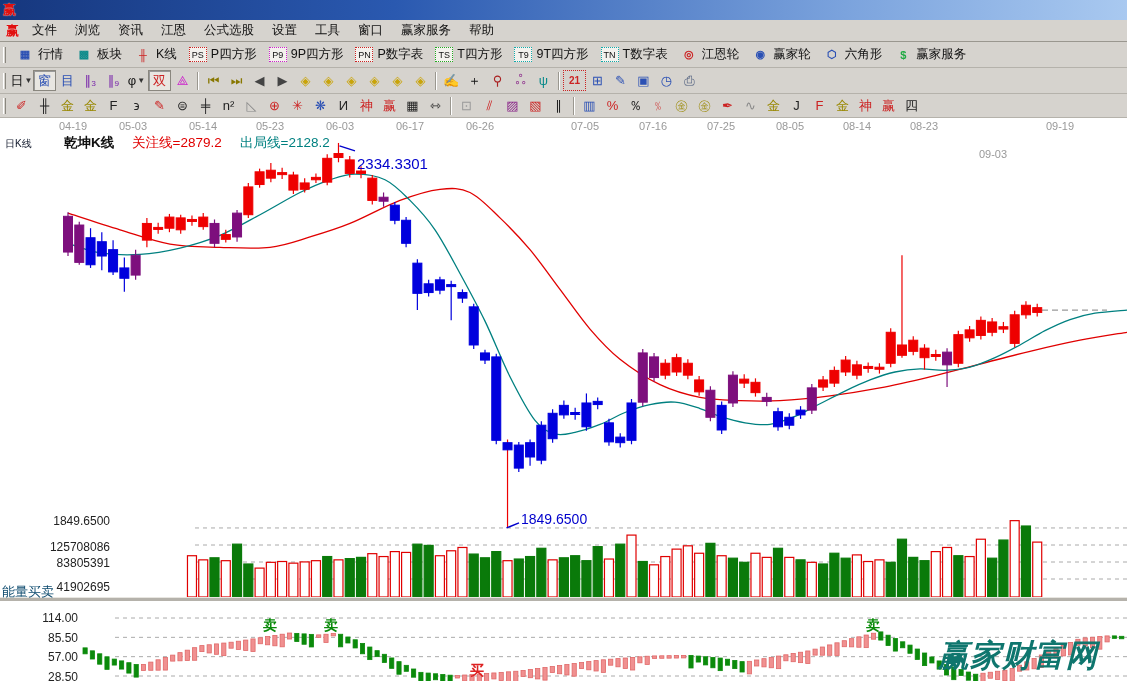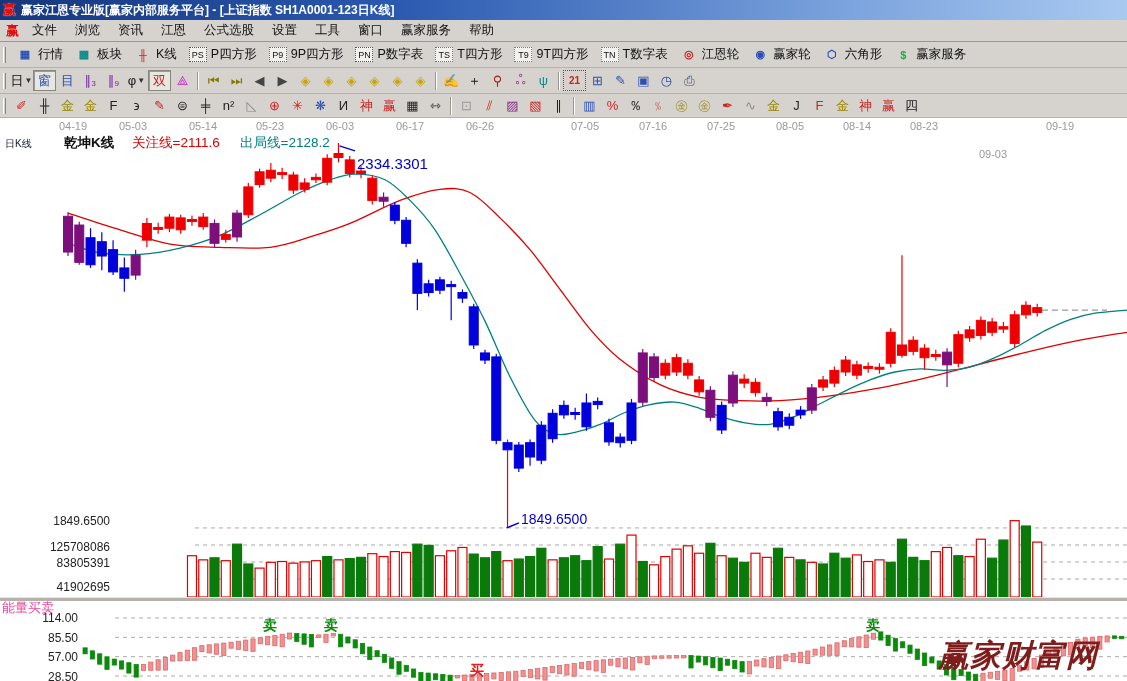--- a/index.html
+++ b/index.html
@@ -37,34 +37,33 @@
   .date-label { position:absolute; top:2px; font-size:11px; color:#999; transform:translateX(-50%); white-space:nowrap; }
   .abs { position:absolute; white-space:nowrap; }
   .lbl-kline { left:5px; top:19px; color:#0f172a; font-size:10px; }
   .lbl-legend-name { left:64px; top:16px; color:#111; font-size:13.5px; font-weight:bold; }
   .lbl-watch { left:132px; top:16px; color:#e00000; font-size:13.5px; }
   .lbl-exit { left:240px; top:16px; color:#008080; font-size:13.5px; }
   .lbl-peak { color:#0000cc; font-size:15px; }
   .lbl-low { color:#0000cc; font-size:14px; }
   .scale-lbl { font-size:12px; color:#222; text-align:right; width:80px; }
   .ind-lbl { font-size:12px; color:#222; text-align:right; width:50px; }
-  .lbl-ind-name { left:2px; top:481px; color:#ec4899; font-size:13px;text-align:right; }
+  .lbl-ind-name { left:2px; top:465px; color:#0c4a6e; font-size:13px;text-align:right; }
   .signal { position:absolute; font-size:14px; font-weight:bold; transform:translateX(-50%); }
   .separator-bar { position:absolute; left:0; width:1127px; height:4px; background:#b5b2ab; border-top:1px solid #e8e6e1; }
-  .watermark { position:absolute; left:938px; top:517px; width:190px; color:#7f1d1d; font-size:31px; font-weight:bold;
+  .watermark { position:absolute; left:938px; top:517px; width:190px; color:#0f766e; font-size:31px; font-weight:bold;
     font-family:"Liberation Serif", serif; font-style:italic; letter-spacing:1px; }
 </style>
 </head>
 <body>
 
 <div id="app">
 
   <div class="titlebar">
     <span class="app-icon">赢</span>
-    <span>赢家江恩专业版[赢家内部服务平台] - [上证指数  SH1A0001-123日K线]</span>
   </div>
 
   <div class="menubar">
     <span class="app-icon">赢</span>
     <span id="menu-items" style="display:flex;">
         <span class="menu-item">文件</span>
         <span class="menu-item">浏览</span>
         <span class="menu-item">资讯</span>
         <span class="menu-item">江恩</span>
         <span class="menu-item">公式选股</span>
@@ -633,21 +632,21 @@
         <span class="date-label" style="left: 721px;">07-25</span>
         <span class="date-label" style="left: 790px;">08-05</span>
         <span class="date-label" style="left: 857px;">08-14</span>
         <span class="date-label" style="left: 924px;">08-23</span>
         <span class="date-label" style="left: 993px; margin-top: 28px;">09-03</span>
         <span class="date-label" style="left: 1060px;">09-19</span>
       </div>
 
     <div class="abs lbl-kline">日K线</div>
     <div class="abs lbl-legend-name">乾坤K线</div>
-    <div class="abs lbl-watch">关注线=2111.6</div>
+    <div class="abs lbl-watch">关注线=2879.2</div>
     <div class="abs lbl-exit">出局线=2128.2</div>
 
     <div class="abs lbl-peak" style="left:357px; top:37px;">2334.3301</div>
     <div class="abs lbl-low" style="left:521px; top:393px;">1849.6500</div>
 
     <div class="abs scale-lbl" style="left:30px; top:396px;">1849.6500</div>
     <div id="vol-scale">
         <div class="abs scale-lbl" style="left: 30px; top: 422px;">125708086</div>
         <div class="abs scale-lbl" style="left: 30px; top: 438px;">83805391</div>
         <div class="abs scale-lbl" style="left: 30px; top: 454px; margin-top: 8px;">41902695</div>

